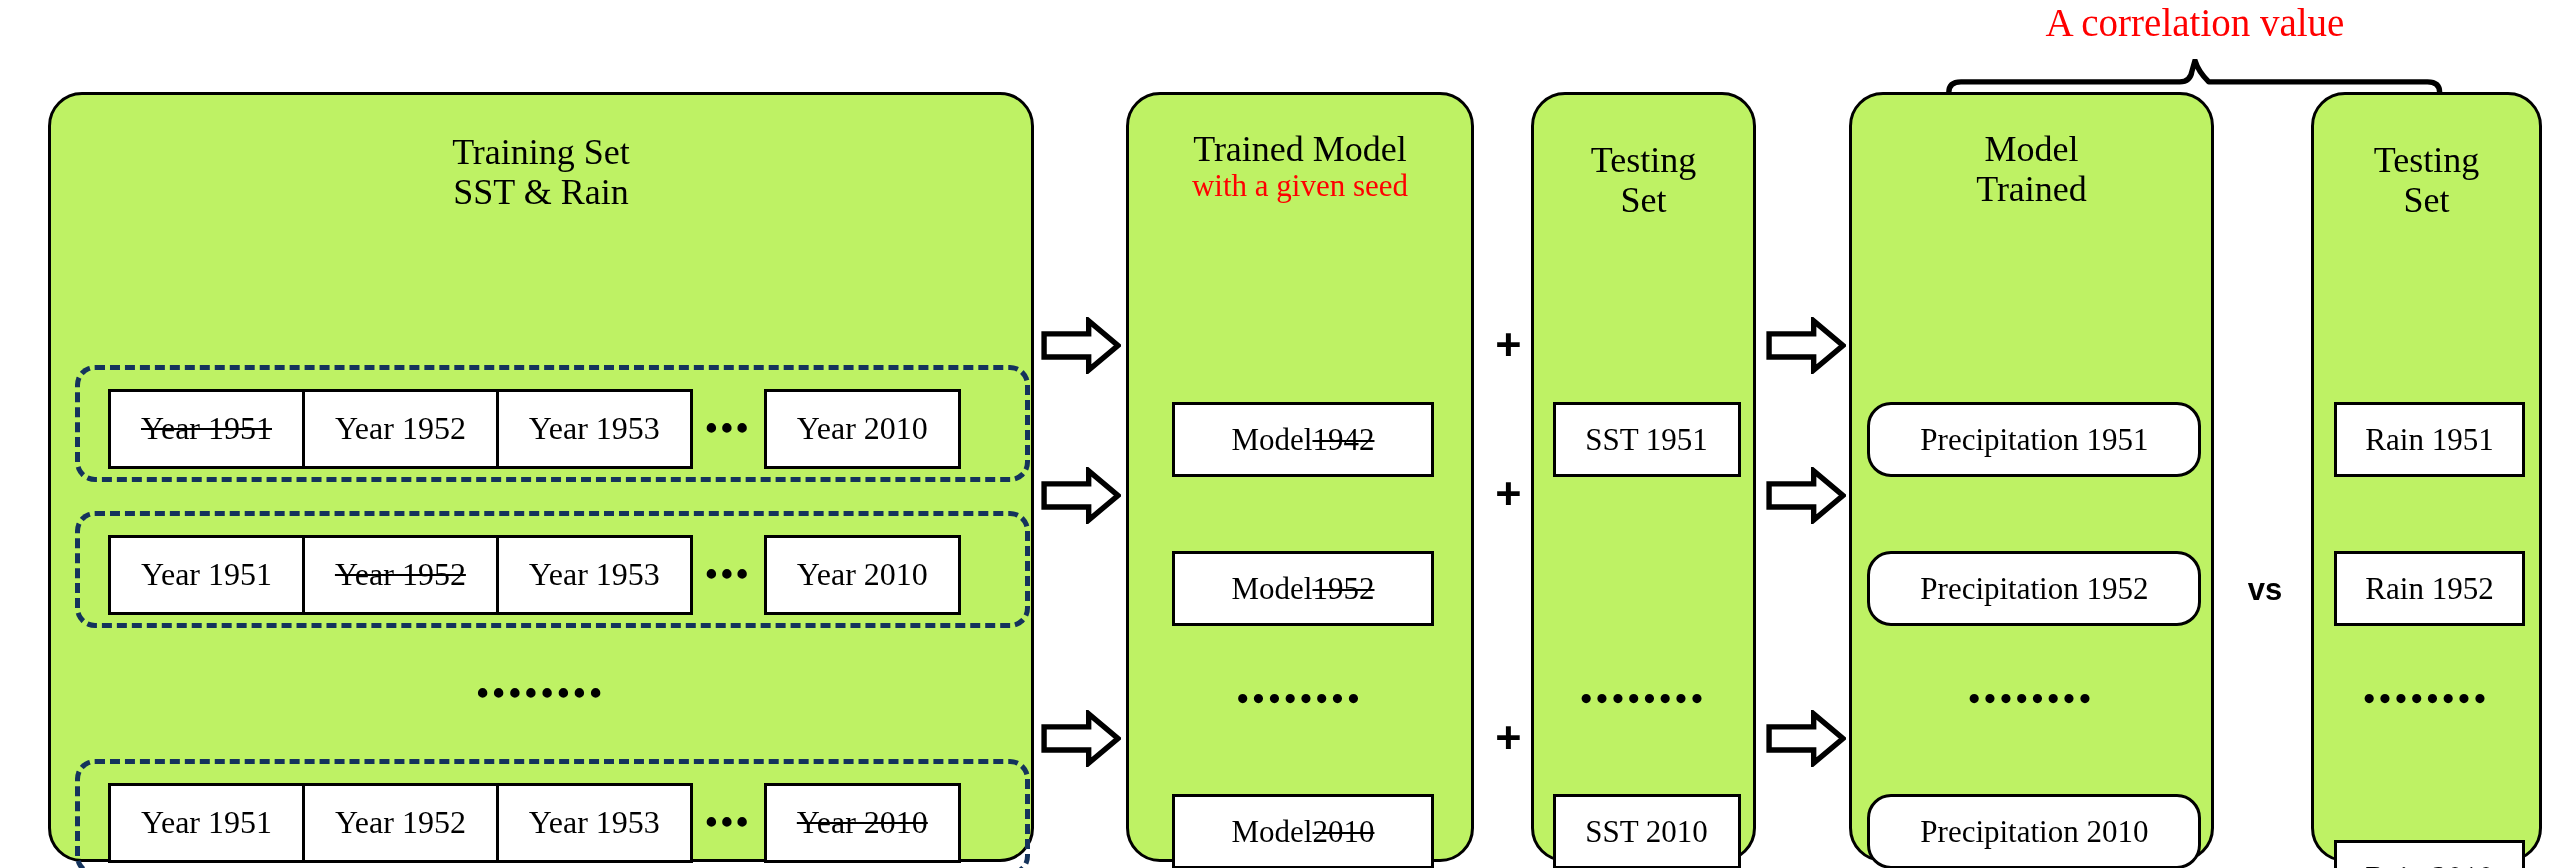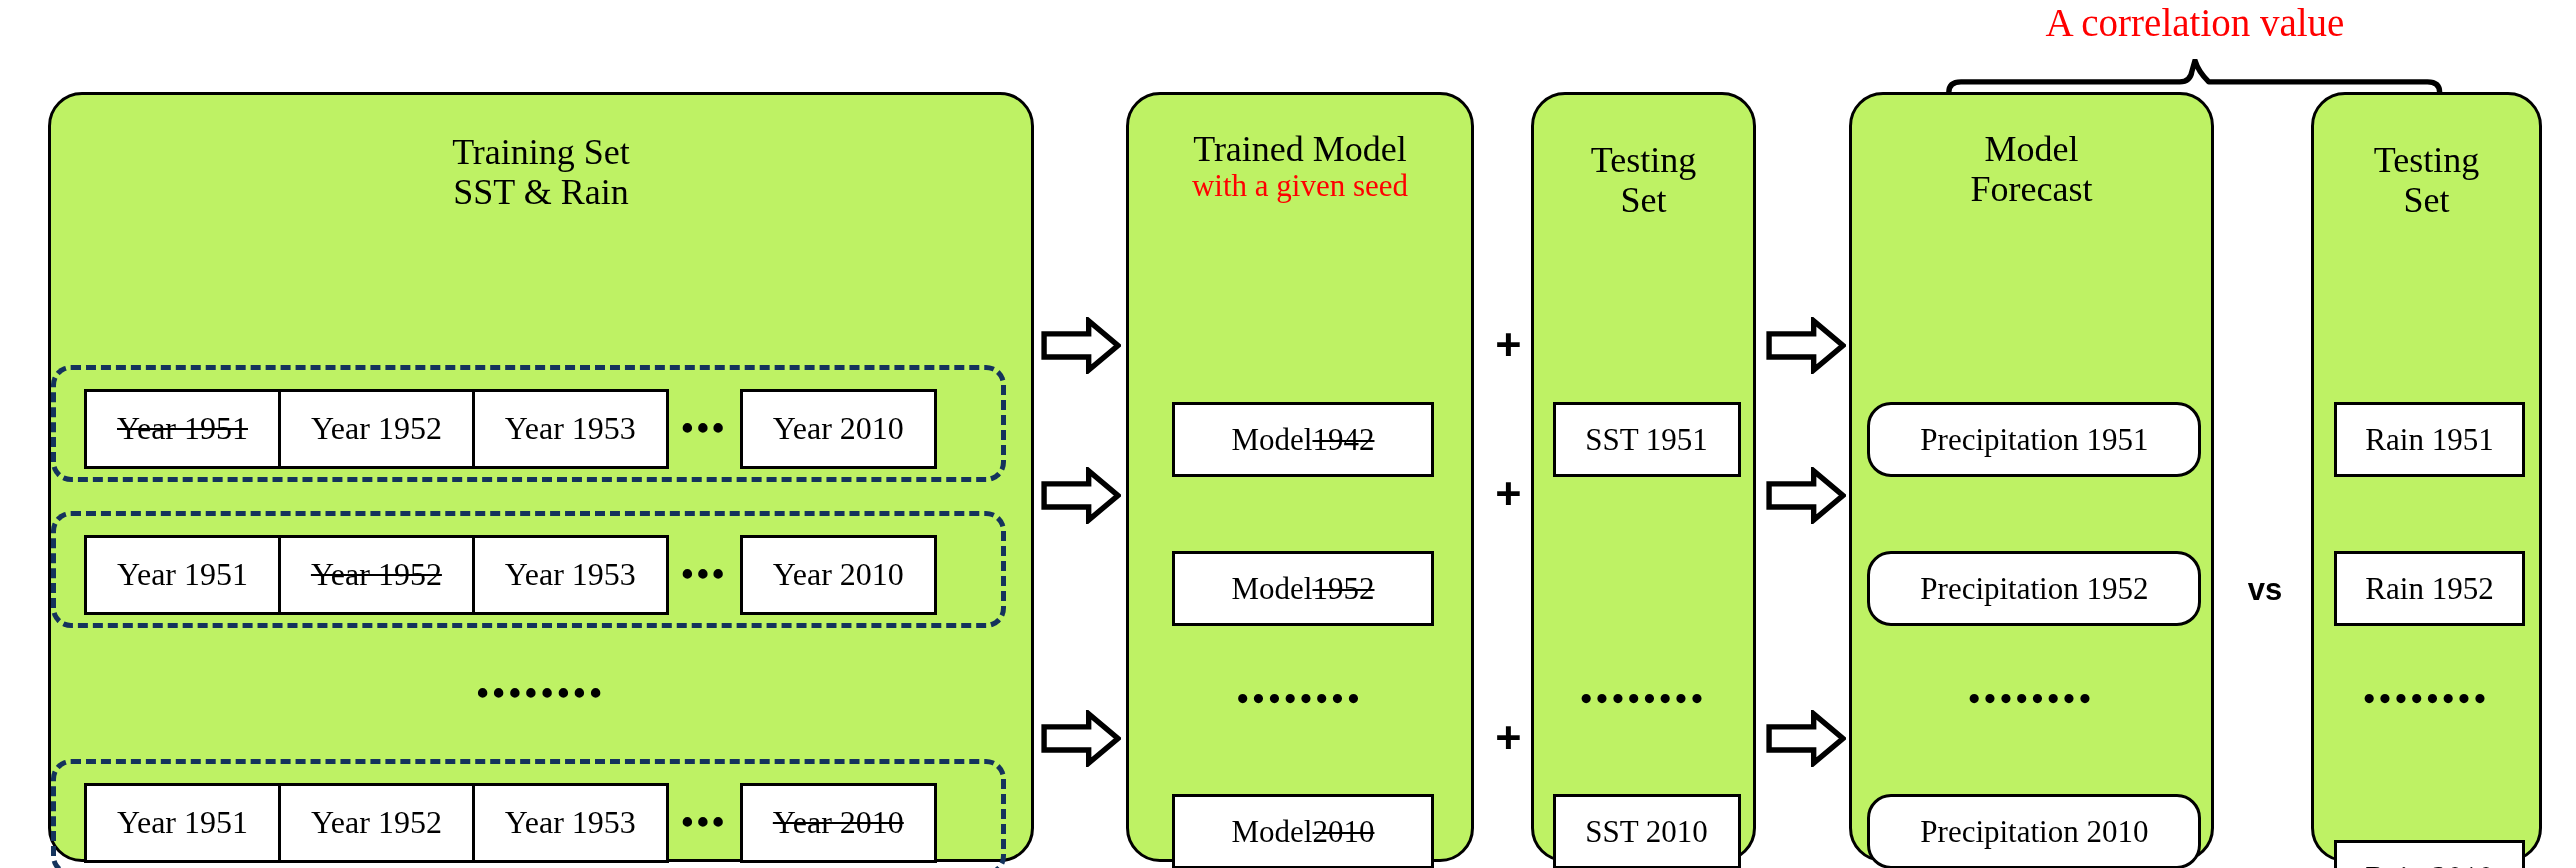--- a/index.html
+++ b/index.html
@@ -34,21 +34,21 @@
     font-size:31px;
   }
 
   
   #training-panel{
     left:48px;top:92px;width:986px;height:770px;
   }
   #training-title{top:37px;}
   .dashed-row{
     position:absolute;
-    left:0;width:955px;height:117px;
+    left:24px;width:955px;height:117px;
     border:5.4px dashed #14335c;
     border-radius:20px;
     box-sizing:border-box;
   }
   #dashed-row-0{top:270px;}
   #dashed-row-1{top:416px;}
   #dashed-row-2{top:664px;}
 
   .year-strip{
     position:absolute;
@@ -295,21 +295,21 @@
   </div>
   <div class="arrow arrow-b" id="arrow-b-2">
     <svg viewBox="0 0 104 74">
         <path d="M4 22 L62 22 L62 5 L100 37 L62 69 L62 52 L4 52 Z" fill="#fff" stroke="#000" stroke-width="7" stroke-linejoin="miter"></path>
       </svg>
   </div>
 
   <div class="panel" id="forecast-panel">
     <div class="panel-title" id="forecast-title">
       <span>Model</span><br>
-      <span>Forecast</span>
+      <span>Trained</span>
     </div>
     <div class="inner-box fc-box" id="fc-box-0">Precipitation 1951</div>
     <div class="inner-box fc-box" id="fc-box-1">Precipitation 1952</div>
     <div class="col-dots" id="fc-dots">••••••••</div>
     <div class="inner-box fc-box" id="fc-box-2">Precipitation 2010</div>
   </div>
 
   <div id="vs-label">vs</div>
 
   <div class="panel" id="rain-panel">

